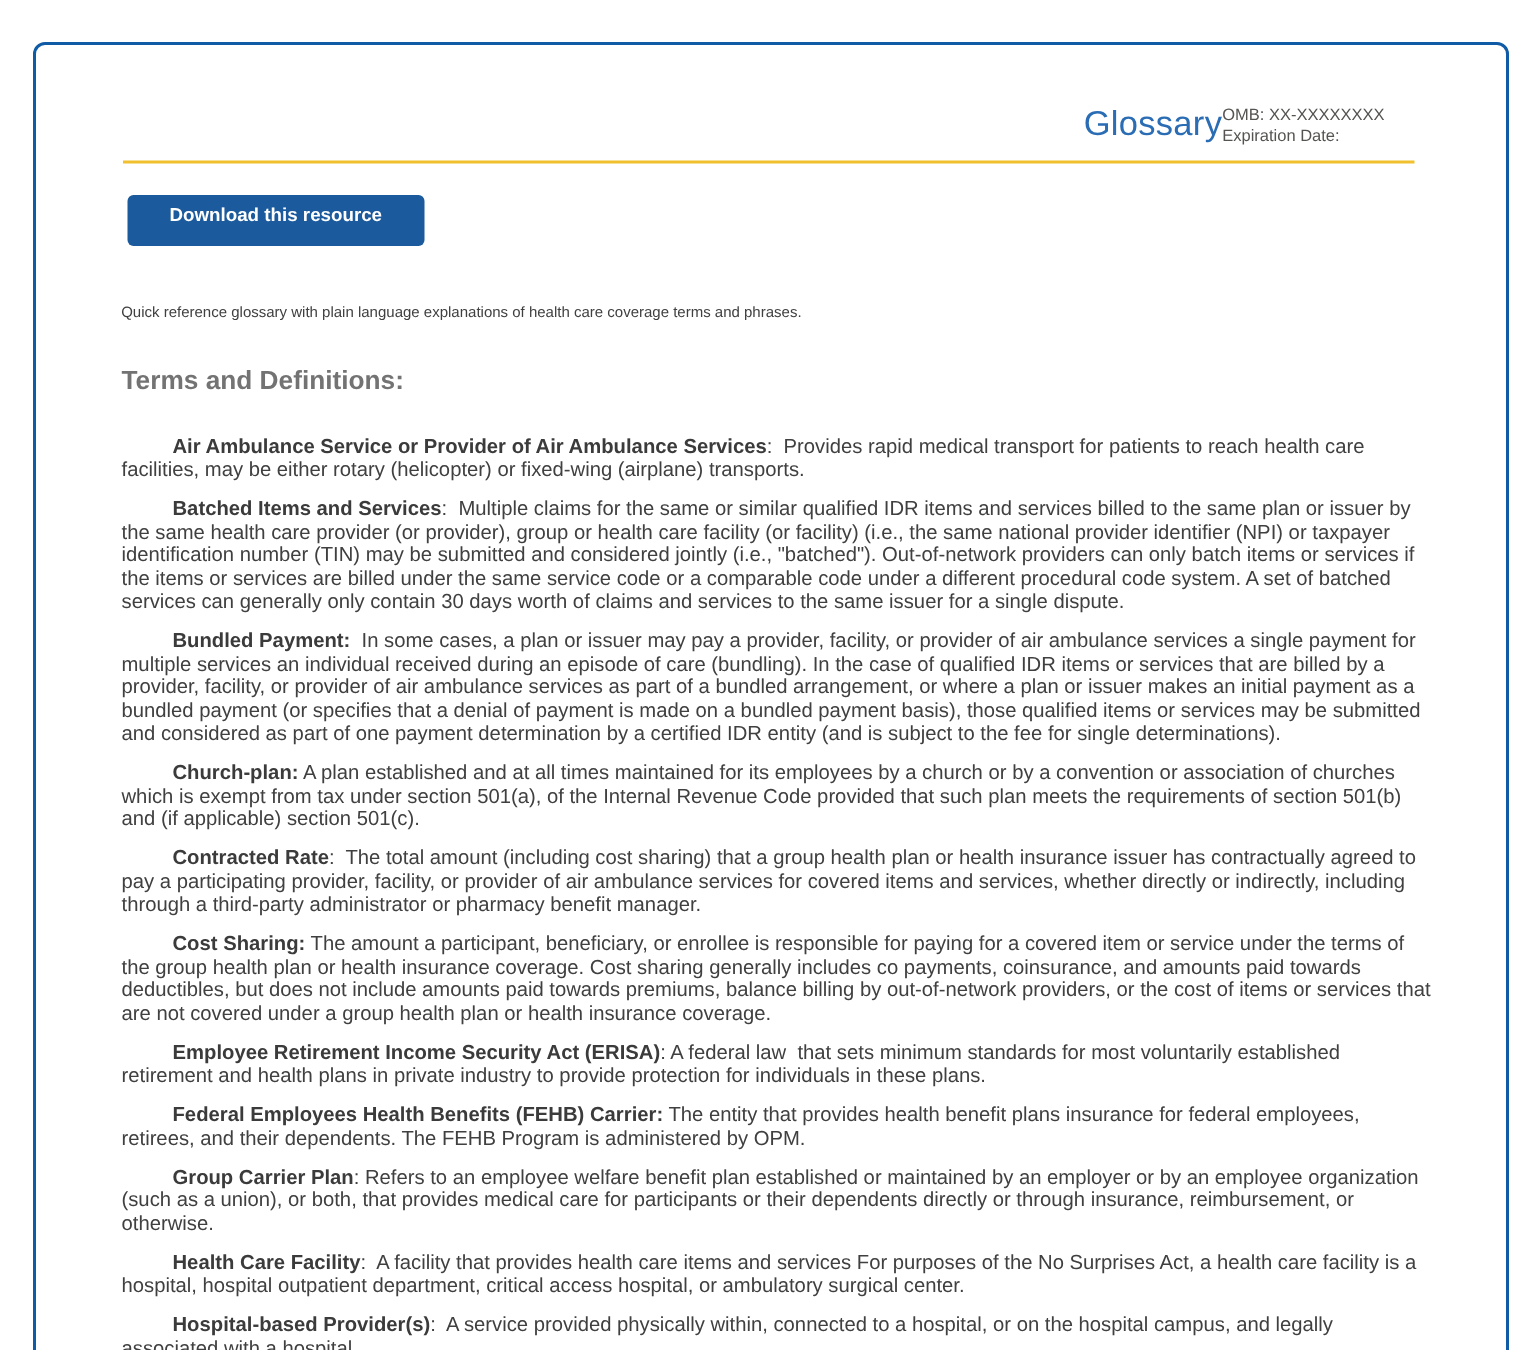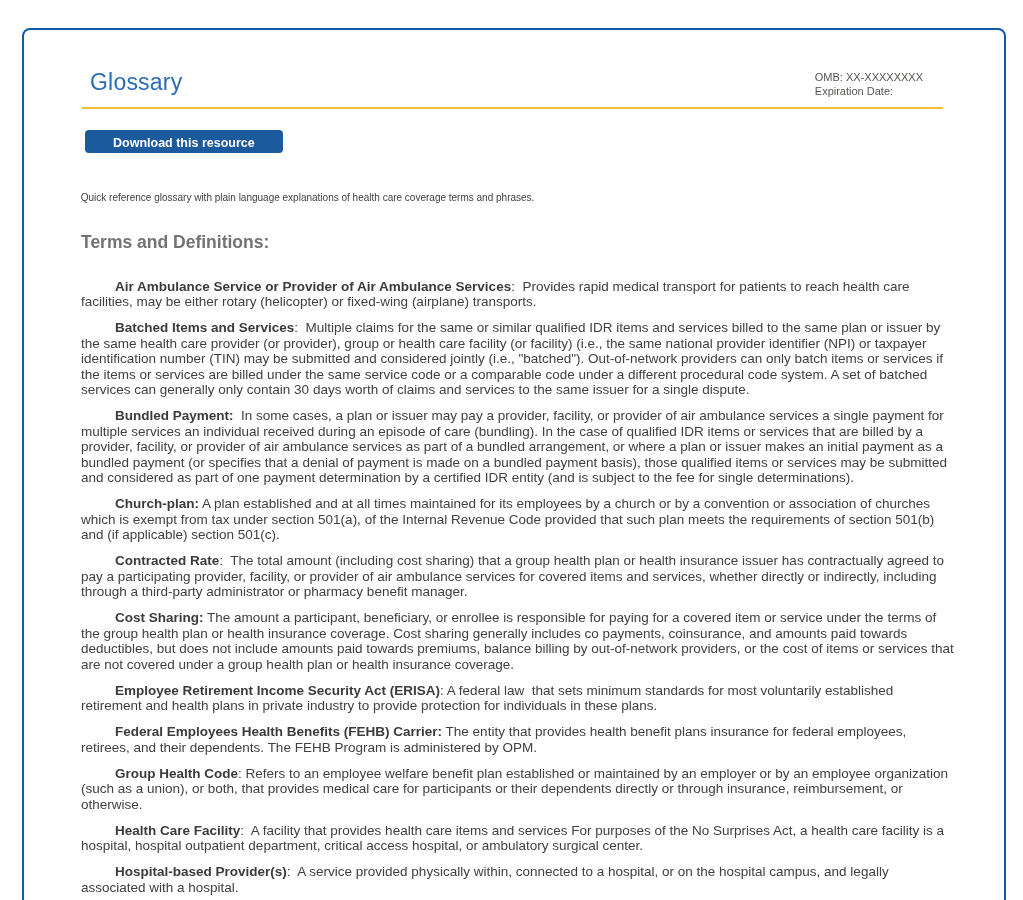--- a/index.html
+++ b/index.html
@@ -12,21 +12,21 @@
   .card {
     position: absolute;
     left: 22px; top: 28px;
     width: 984px; height: 1080px;
     background: #ffffff;
     border: 2px solid #0f5ba5;
     border-radius: 8px;
   }
   .header {
     display: flex;
-    justify-content: space-between;
+    justify-content: flex-end;
     align-items: flex-start;
     margin: 40px 61px 0 58px;
     padding-bottom: 9px;
   }
   .page-title {
     font-size: 23px;
     font-weight: 400;
     color: #2a6db4;
     padding-left: 8px;
     line-height: 24px;
@@ -48,21 +48,21 @@
   .download-btn {
     display: inline-block;
     margin: 21px 0 0 61px;
     background: #1b5a9d;
     color: #ffffff;
     font-family: "Liberation Sans", sans-serif;
     font-size: 12.5px;
     font-weight: 700;
     border: none;
     border-radius: 4px;
-    padding: 6px 28px 3px 28px;
+    padding: 6px 28px 14px 28px;
     cursor: pointer;
   }
   .intro {
     margin: 37px 48px 0 54px;
     font-size: 10px;
     line-height: 15.5px;
     color: #404040;
     white-space: pre-wrap;
   }
   .terms-heading {
@@ -113,18 +113,18 @@
 
   <div class="terms">
     <p><span class="term-name">Air Ambulance Service or Provider of Air Ambulance Services</span><span class="term-text">:  Provides rapid medical transport for patients to reach health care facilities, may be either rotary (helicopter) or fixed-wing (airplane) transports.</span></p>
     <p><span class="term-name">Batched Items and Services</span><span class="term-text">:  Multiple claims for the same or similar qualified IDR items and services billed to the same plan or issuer by the same health care provider (or provider), group or health care facility (or facility) (i.e., the same national provider identifier (NPI) or taxpayer identification number (TIN) may be submitted and considered jointly (i.e., "batched"). Out-of-network providers can only batch items or services if the items or services are billed under the same service code or a comparable code under a different procedural code system. A set of batched services can generally only contain 30 days worth of claims and services to the same issuer for a single dispute.</span></p>
     <p><span class="term-name">Bundled Payment:</span><span class="term-text">  In some cases, a plan or issuer may pay a provider, facility, or provider of air ambulance services a single payment for multiple services an individual received during an episode of care (bundling). In the case of qualified IDR items or services that are billed by a provider, facility, or provider of air ambulance services as part of a bundled arrangement, or where a plan or issuer makes an initial payment as a bundled payment (or specifies that a denial of payment is made on a bundled payment basis), those qualified items or services may be submitted and considered as part of one payment determination by a certified IDR entity (and is subject to the fee for single determinations).</span></p>
     <p><span class="term-name">Church-plan:</span><span class="term-text"> A plan established and at all times maintained for its employees by a church or by a convention or association of churches which is exempt from tax under section 501(a), of the Internal Revenue Code provided that such plan meets the requirements of section 501(b) and (if applicable) section 501(c).</span></p>
     <p><span class="term-name">Contracted Rate</span><span class="term-text">:  The total amount (including cost sharing) that a group health plan or health insurance issuer has contractually agreed to pay a participating provider, facility, or provider of air ambulance services for covered items and services, whether directly or indirectly, including through a third-party administrator or pharmacy benefit manager.</span></p>
     <p><span class="term-name">Cost Sharing:</span><span class="term-text"> The amount a participant, beneficiary, or enrollee is responsible for paying for a covered item or service under the terms of the group health plan or health insurance coverage. Cost sharing generally includes co payments, coinsurance, and amounts paid towards deductibles, but does not include amounts paid towards premiums, balance billing by out-of-network providers, or the cost of items or services that are not covered under a group health plan or health insurance coverage.</span></p>
     <p><span class="term-name">Employee Retirement Income Security Act (ERISA)</span><span class="term-text">: A federal law  that sets minimum standards for most voluntarily established retirement and health plans in private industry to provide protection for individuals in these plans.</span></p>
     <p><span class="term-name">Federal Employees Health Benefits (FEHB) Carrier:</span><span class="term-text"> The entity that provides health benefit plans insurance for federal employees, retirees, and their dependents. The FEHB Program is administered by OPM.</span></p>
-    <p><span class="term-name">Group Health Code</span><span class="term-text">: Refers to an employee welfare benefit plan established or maintained by an employer or by an employee organization (such as a union), or both, that provides medical care for participants or their dependents directly or through insurance, reimbursement, or otherwise.</span></p>
+    <p><span class="term-name">Group Carrier Plan</span><span class="term-text">: Refers to an employee welfare benefit plan established or maintained by an employer or by an employee organization (such as a union), or both, that provides medical care for participants or their dependents directly or through insurance, reimbursement, or otherwise.</span></p>
     <p><span class="term-name">Health Care Facility</span><span class="term-text">:  A facility that provides health care items and services For purposes of the No Surprises Act, a health care facility is a hospital, hospital outpatient department, critical access hospital, or ambulatory surgical center.</span></p>
     <p><span class="term-name">Hospital-based Provider(s)</span><span class="term-text">:  A service provided physically within, connected to a hospital, or on the hospital campus, and legally associated with a hospital.</span></p>
   </div>
 
 </div>
 
 </body></html>

